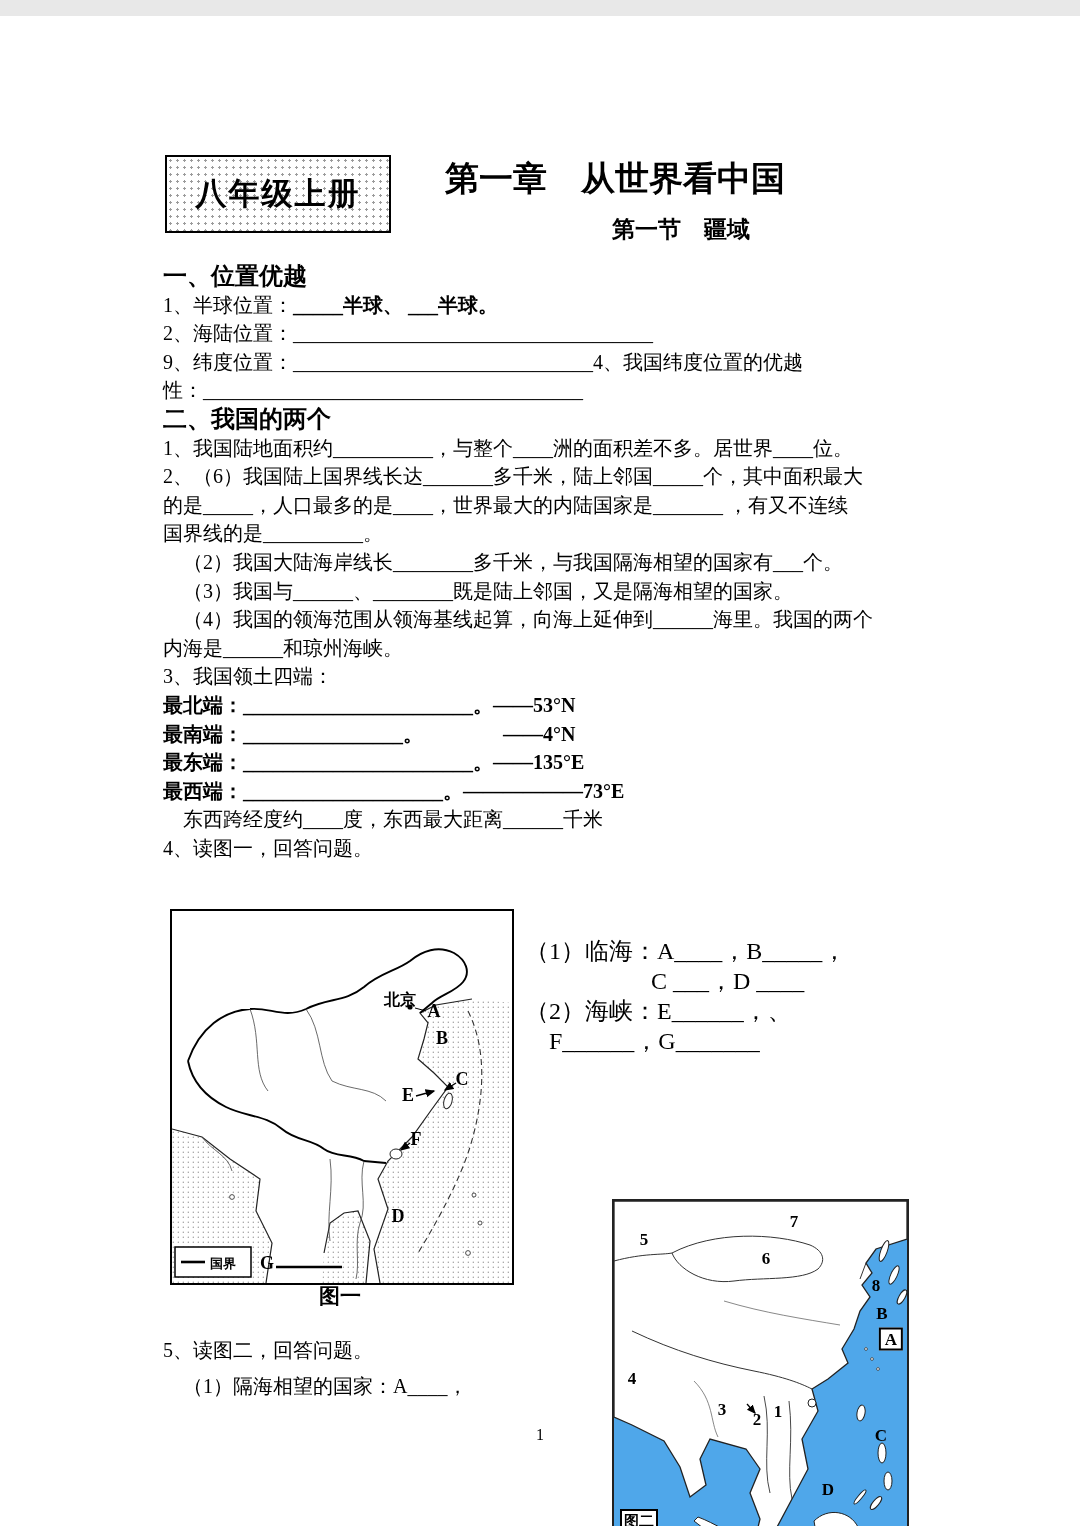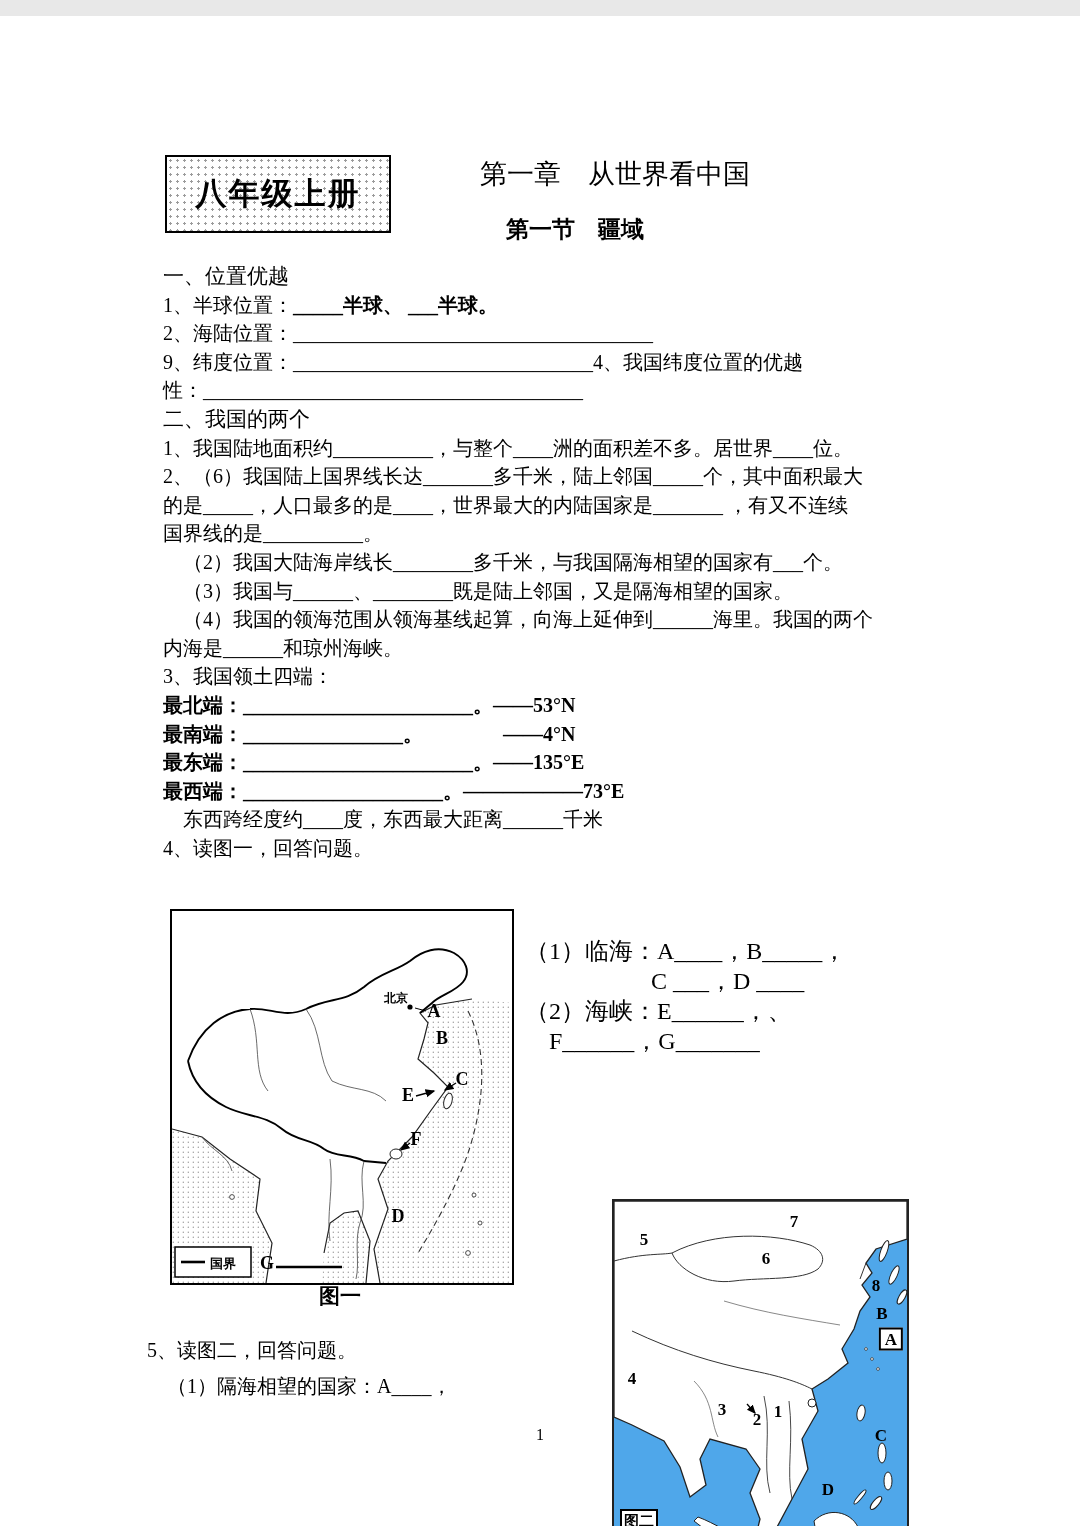--- a/index.html
+++ b/index.html
@@ -3,37 +3,37 @@
 <meta charset="utf-8">
 <style>
   html,body{margin:0;padding:0;}
   body{background:#e8e8e8;}
   .page{position:relative;width:1080px;height:1526px;margin:16px auto;background:#ffffff;
         font-family:"Liberation Serif","DejaVu Serif",serif;color:#000;overflow:hidden;}
   
   .badge{position:absolute;left:165px;top:139px;width:222px;height:74px;border:2px solid #000;
          display:flex;align-items:center;justify-content:center;font-size:31px;font-weight:bold;letter-spacing:2px;
          background-image:radial-gradient(circle,#9b9b9b 1px,transparent 1.3px);background-size:7px 7px;}
-  .title{position:absolute;left:390px;top:140px;width:450px;text-align:center;font-size:27px;font-weight:normal;}
-  .subtitle{position:absolute;left:400px;top:198px;width:350px;text-align:center;font-size:23px;font-weight:bold;}
+  .title{position:absolute;left:390px;top:140px;width:450px;text-align:center;font-size:34px;font-weight:bold;}
+  .subtitle{position:absolute;left:400px;top:198px;width:350px;text-align:right;font-size:23px;font-weight:bold;}
   
   .text-col{position:absolute;left:163px;top:246px;width:770px;font-size:20px;line-height:28.6px;}
   .line{white-space:pre-wrap;}
-  .heading{font-weight:normal;font-size:21px;}
+  .heading{font-weight:bold;font-size:24px;}
   .b{font-weight:bold;}
   .qa-col{position:absolute;left:525px;top:920px;width:420px;font-size:24px;line-height:30px;}
-  .q5-col{position:absolute;left:147px;top:1316px;width:440px;font-size:20px;line-height:36px;}
+  .q5-col{position:absolute;left:163px;top:1316px;width:440px;font-size:20px;line-height:36px;}
   .page-num{position:absolute;left:0;top:1410px;width:1080px;text-align:center;font-size:16px;}
   
   .map1{position:absolute;left:170px;top:893px;width:340px;height:372px;border:2px solid #000;background:#fff;}
   .map1 svg{display:block;}
   .map1-caption{position:absolute;left:170px;top:1266px;width:340px;text-align:center;font-size:21px;font-weight:bold;}
   .m-label{position:absolute;transform:translate(-50%,-50%);font-weight:bold;font-size:18px;line-height:1;}
   .m-label.boxed{border:2px solid #000;background:#fff;padding:1px 4px;}
-  .city-label{position:absolute;left:212px;top:79px;font-size:12px;font-weight:bold;}
+  .city-label{position:absolute;left:212px;top:79px;font-size:16px;font-weight:bold;}
   .legend-text{position:absolute;left:38px;top:344px;font-size:13px;font-weight:bold;}
   
   .map2{position:absolute;left:612px;top:1183px;width:293px;height:343px;border:2px solid #222;overflow:hidden;background:#4fa7ea;}
   .map2 .m-label{font-size:17px;}
   .map2-caption{position:absolute;left:6px;top:308px;border:2px solid #000;background:#fff;padding:1px 2px;
                 font-size:15px;font-weight:bold;}
 </style>
 </head>
 <body>
 

